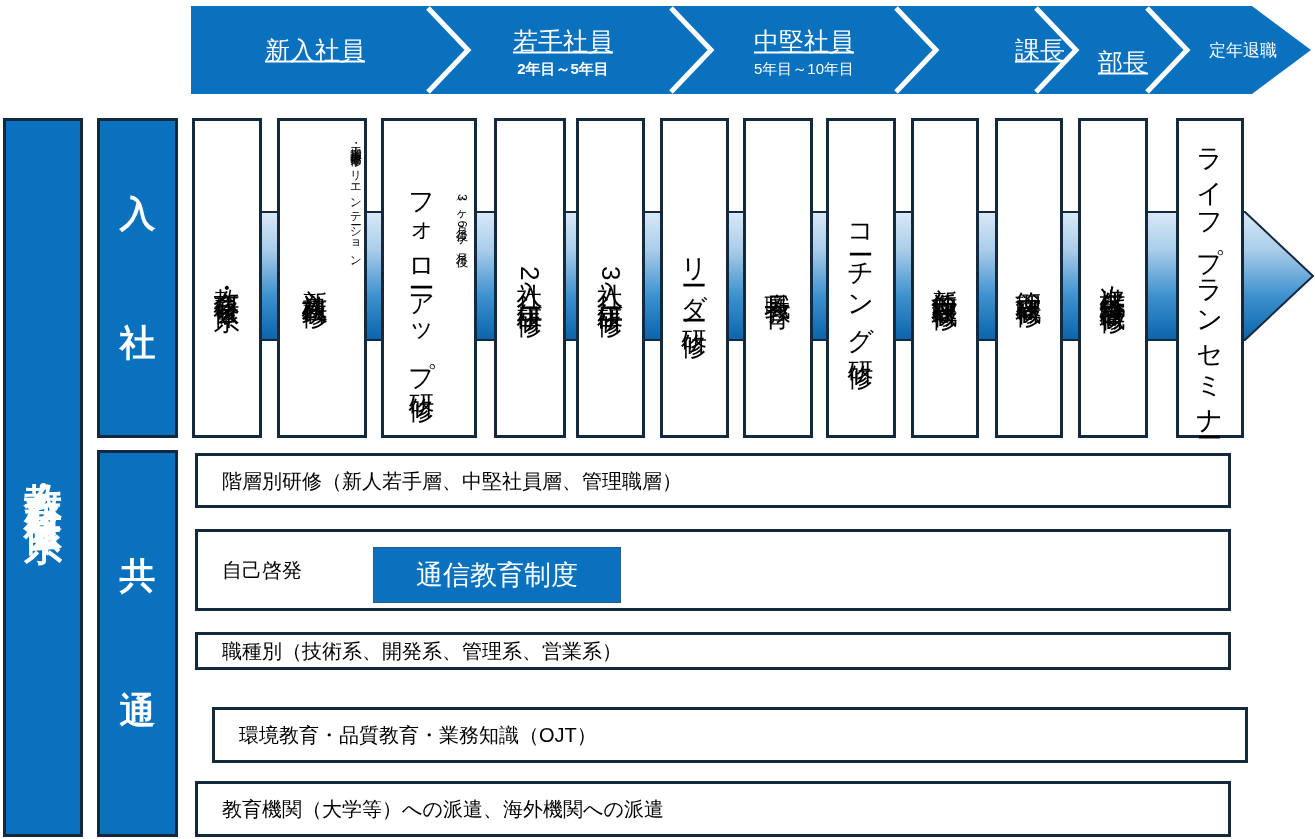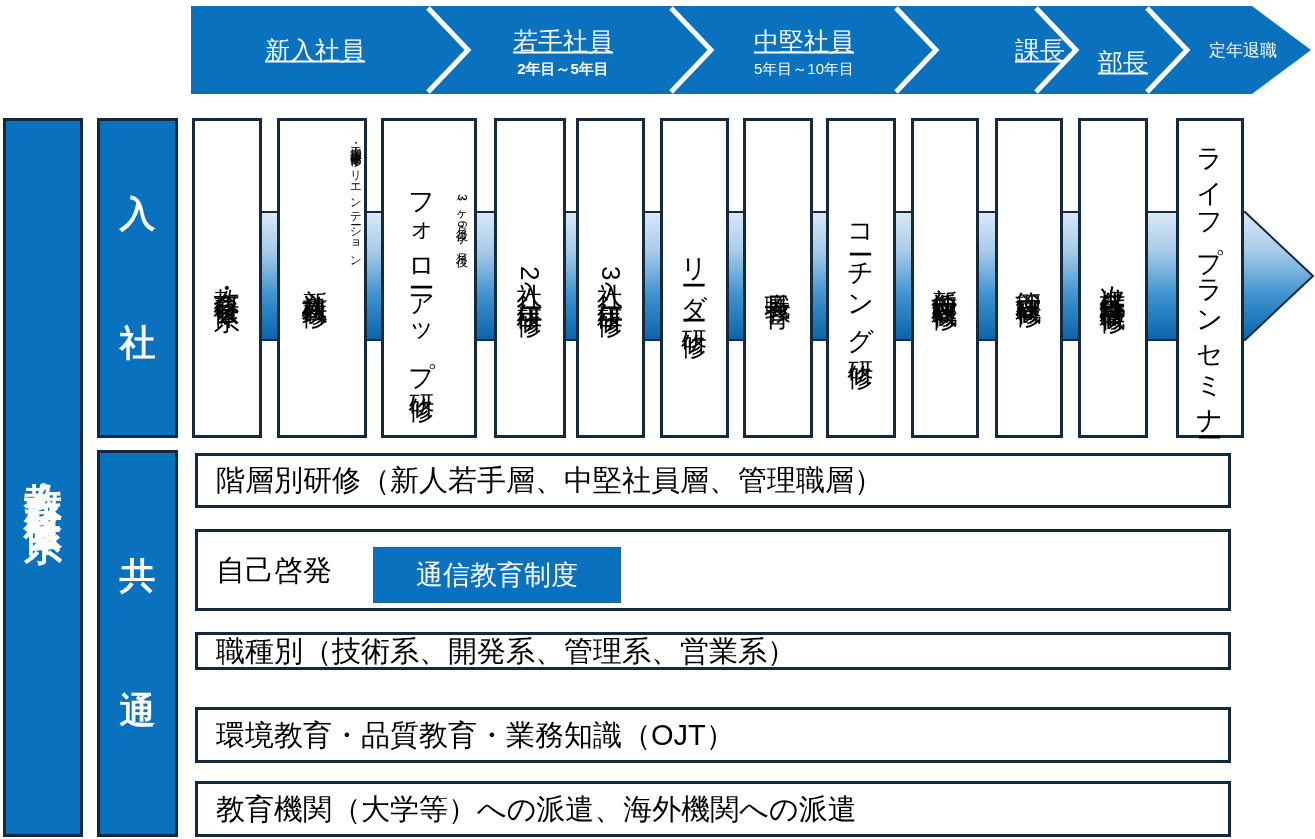--- a/index.html
+++ b/index.html
@@ -43,21 +43,21 @@
     font-size:38px;font-weight:bold;letter-spacing:7px;line-height:1;white-space:nowrap;
   }
   .pillar.group{flex-direction:column;justify-content:space-around;}
   .pillar.group .gchar{color:#fff;font-size:36px;font-weight:bold;line-height:1;}
   
   .hrow{
     position:absolute;left:195px;width:1036px;box-sizing:border-box;
     background:#fff;border:3px solid #14293e;
     display:flex;align-items:center;z-index:2;
   }
-  .hrow .rtext{font-size:29px;color:#000;padding-left:18px;line-height:1;white-space:nowrap;}
+  .hrow .rtext{font-size:20px;color:#000;padding-left:24px;line-height:1;white-space:nowrap;}
   .badge{
     position:absolute;left:175px;top:15px;width:248px;height:56px;
     background:#0a71be;border:1px solid #2a5d8c;box-sizing:border-box;
     display:flex;align-items:center;justify-content:center;
     color:#fff;font-size:27px;line-height:1;white-space:nowrap;
   }
 </style>
 </head>
 <body>
 
@@ -148,20 +148,20 @@
   <div class="hrow" style="top:453px;height:55px;">
     <span class="rtext">階層別研修（新人若手層、中堅社員層、管理職層）</span>
   </div>
   <div class="hrow" style="top:529px;height:82px;">
     <span class="rtext">自己啓発</span>
     <span class="badge">通信教育制度</span>
   </div>
   <div class="hrow" style="top:632px;height:38px;">
     <span class="rtext">職種別（技術系、開発系、管理系、営業系）</span>
   </div>
-  <div class="hrow" style="top:707px;height:56px;">
+  <div class="hrow" style="top:707px;height:56px;margin-left:17px;">
     <span class="rtext">環境教育・品質教育・業務知識（OJT）</span>
   </div>
   <div class="hrow" style="top:781px;height:56px;">
     <span class="rtext">教育機関（大学等）への派遣、海外機関への派遣</span>
   </div>
 
 </div>
 
 </body></html>

